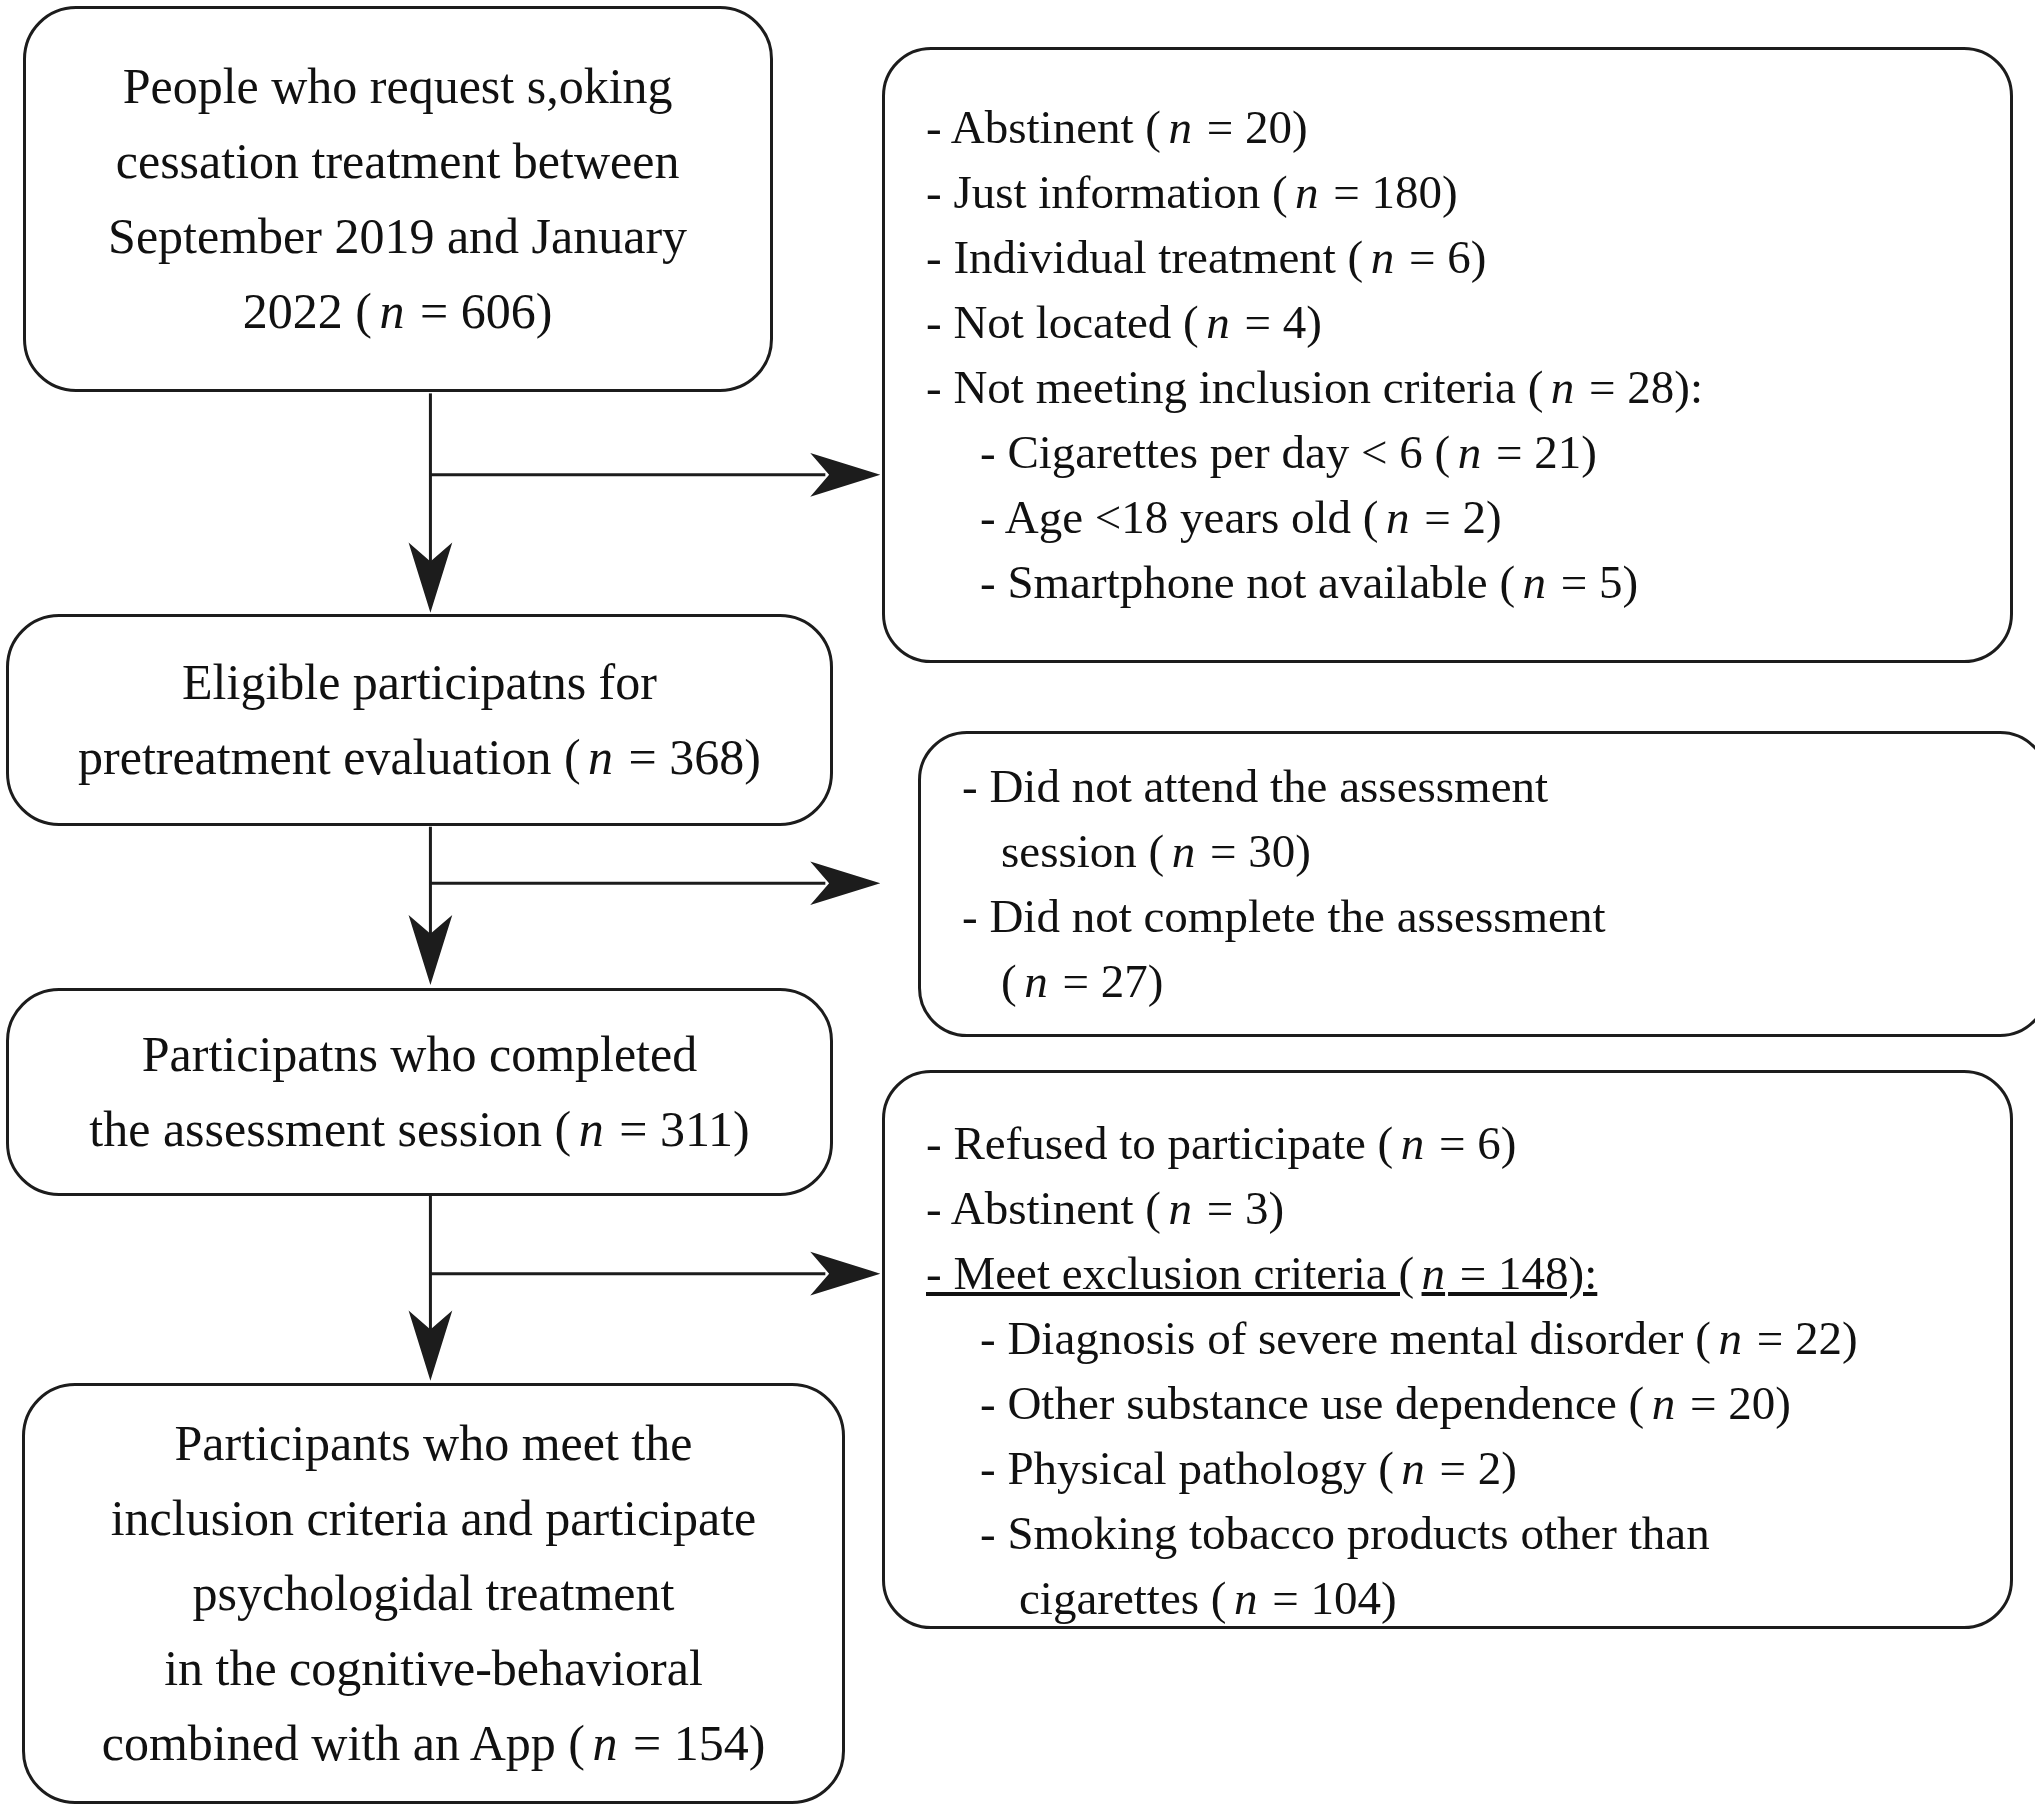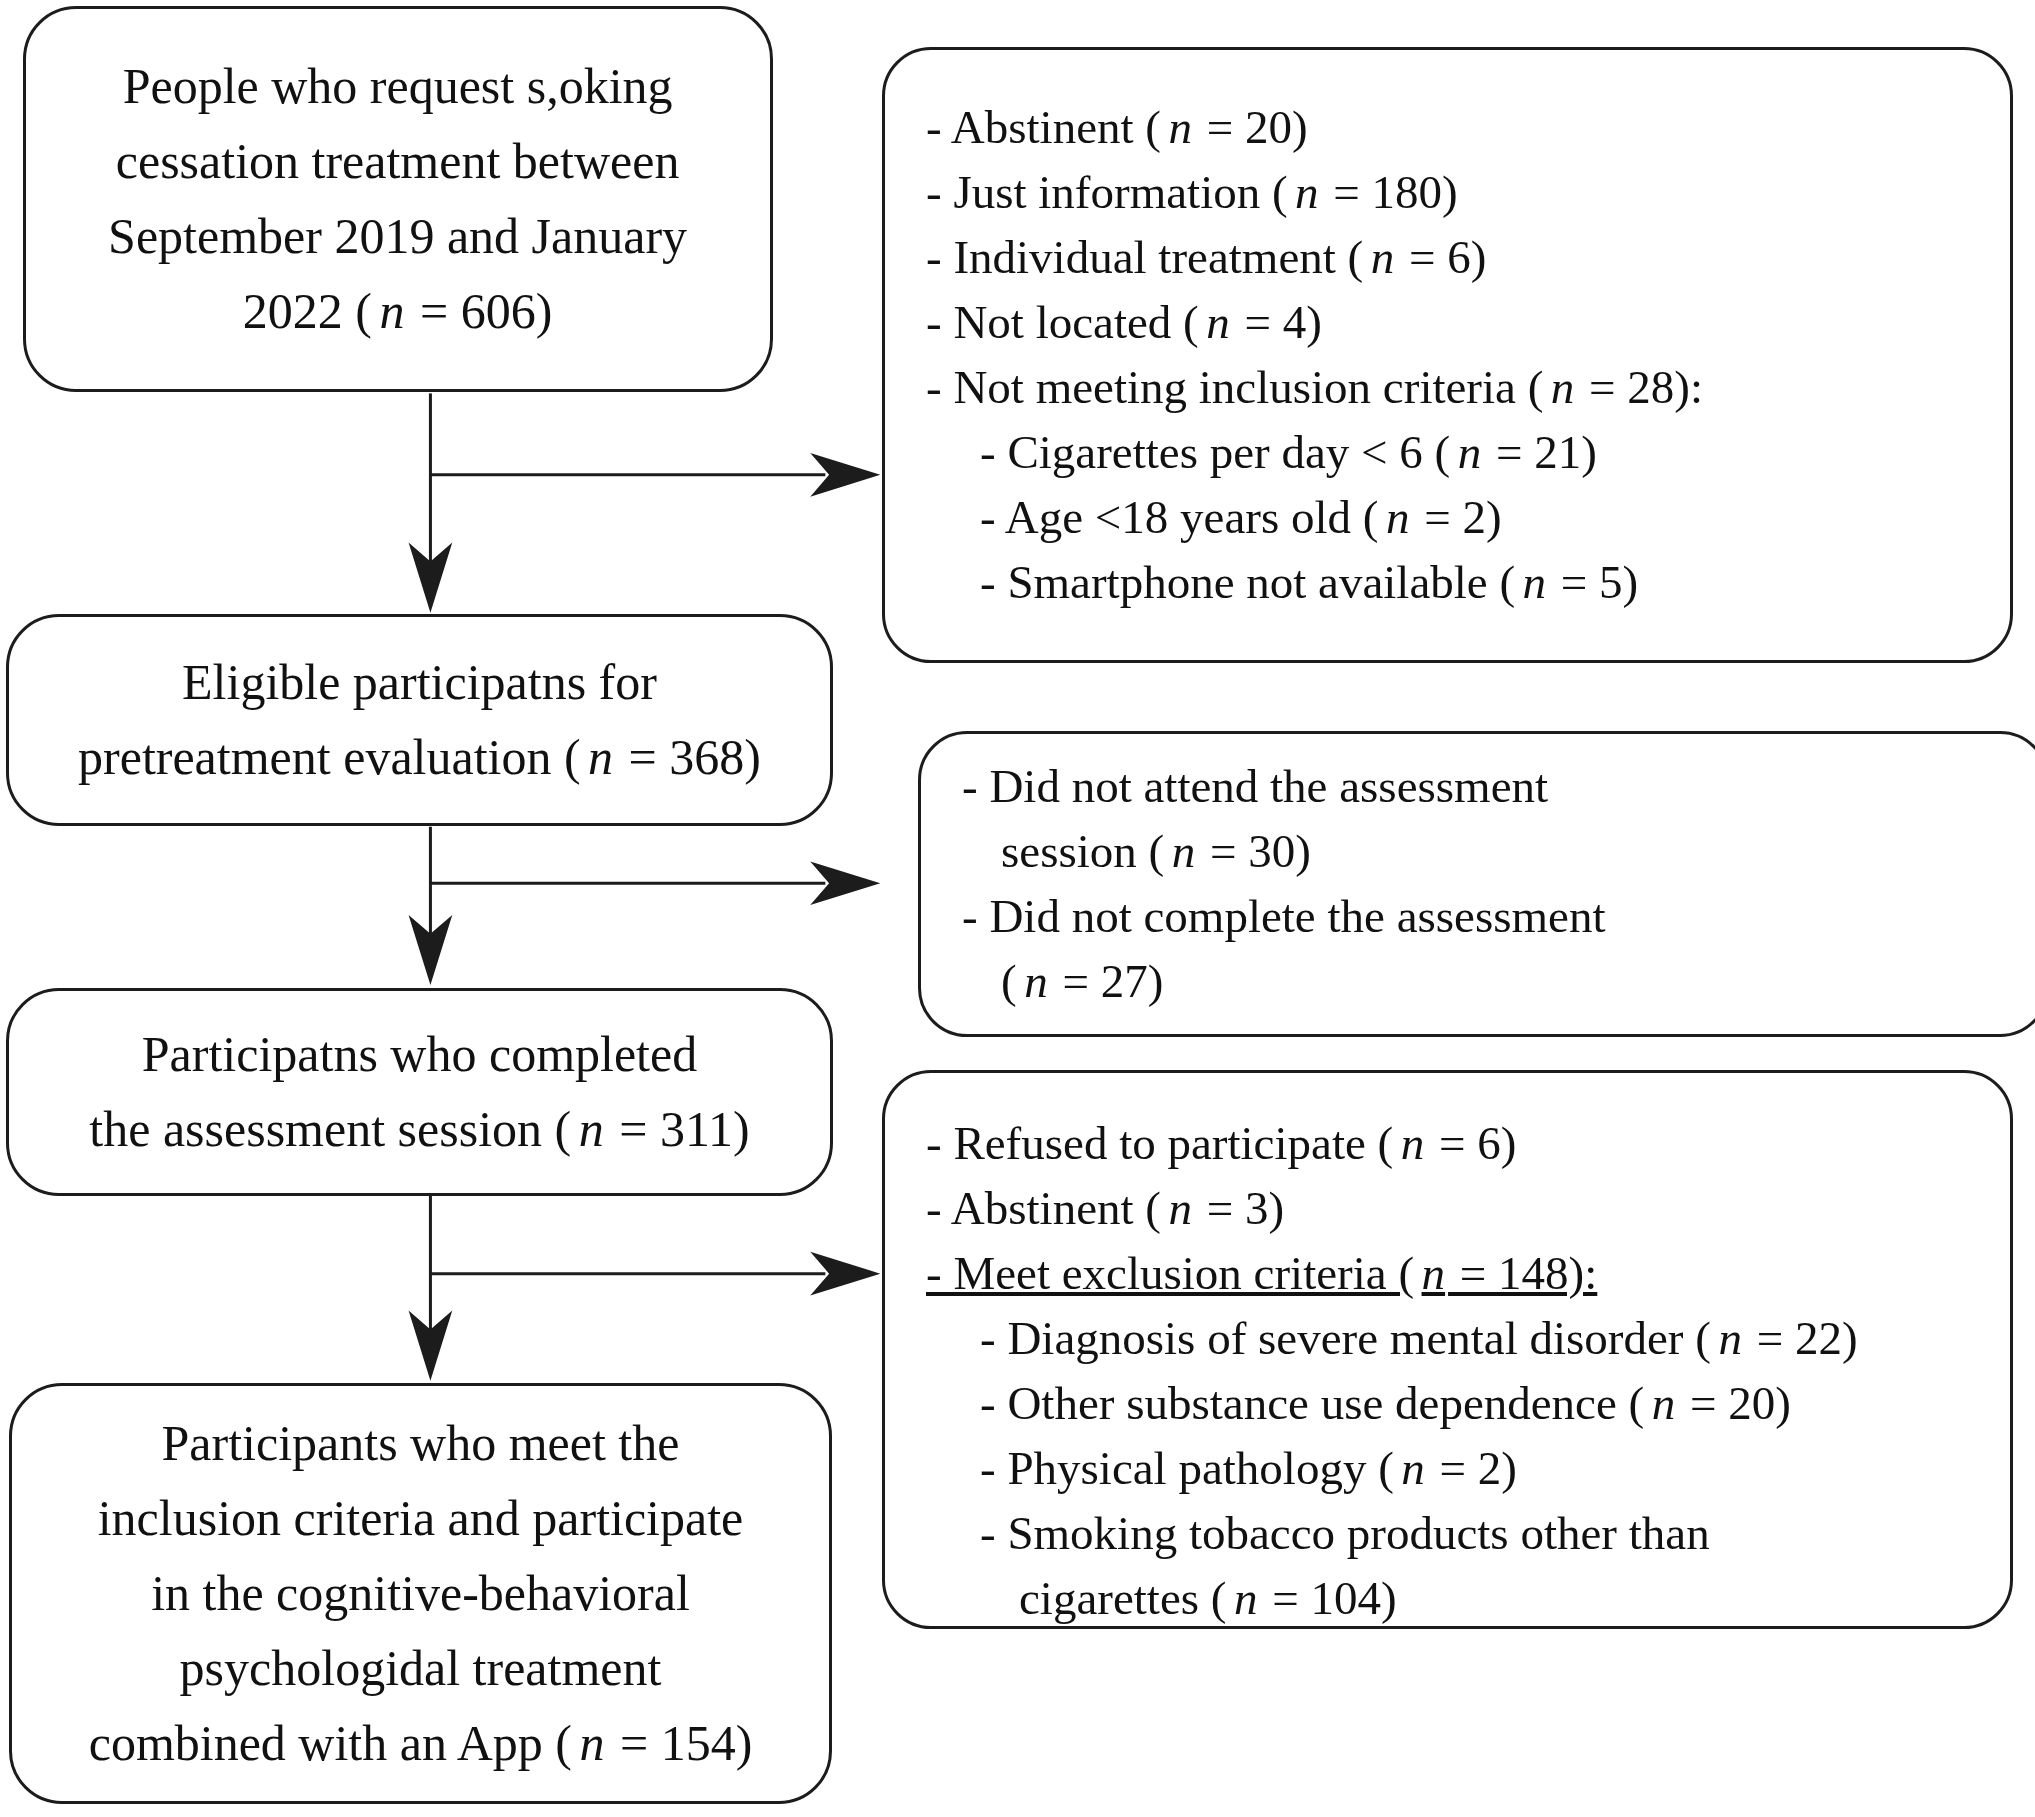--- a/index.html
+++ b/index.html
@@ -59,25 +59,25 @@
   <div class="box flow-box" style="left:6px;top:614px;width:827px;height:212px;">
       <div class="flow-line">Eligible participatns for</div>
       <div class="flow-line">pretreatment evaluation (<i class="nvar">n</i> = 368)</div>
     </div>
 
   <div class="box flow-box" style="left:6px;top:988px;width:827px;height:208px;">
       <div class="flow-line">Participatns who completed</div>
       <div class="flow-line">the assessment session (<i class="nvar">n</i> = 311)</div>
     </div>
 
-  <div class="box flow-box" style="left:9px;top:1383px;width:823px;height:421px;">
+  <div class="box flow-box" style="left:22px;top:1383px;width:823px;height:421px;">
       <div class="flow-line">Participants who meet the</div>
       <div class="flow-line">inclusion criteria and participate</div>
+      <div class="flow-line">psychologidal treatment</div>
       <div class="flow-line">in the cognitive-behavioral</div>
-      <div class="flow-line">psychologidal treatment</div>
       <div class="flow-line">combined with an App (<i class="nvar">n</i> = 154)</div>
     </div>
 
   <div class="box side-box" style="left:882px;top:47px;width:1131px;height:616px;">
       <div class="side-line" style="padding-left: 0px;">- Abstinent (<i class="nvar">n</i> = 20)</div>
       <div class="side-line" style="padding-left: 0px;">- Just information (<i class="nvar">n</i> = 180)</div>
       <div class="side-line" style="padding-left: 0px;">- Individual treatment (<i class="nvar">n</i> = 6)</div>
       <div class="side-line" style="padding-left: 0px;">- Not located (<i class="nvar">n</i> = 4)</div>
       <div class="side-line" style="padding-left: 0px;">- Not meeting inclusion criteria (<i class="nvar">n</i> = 28):</div>
       <div class="side-line" style="padding-left: 54px;">- Cigarettes per day &lt; 6 (<i class="nvar">n</i> = 21)</div>

